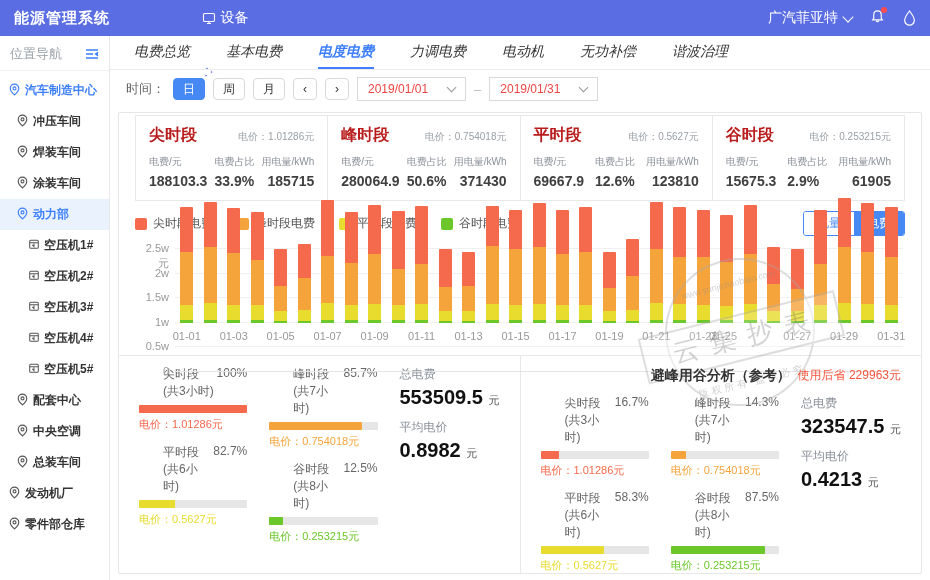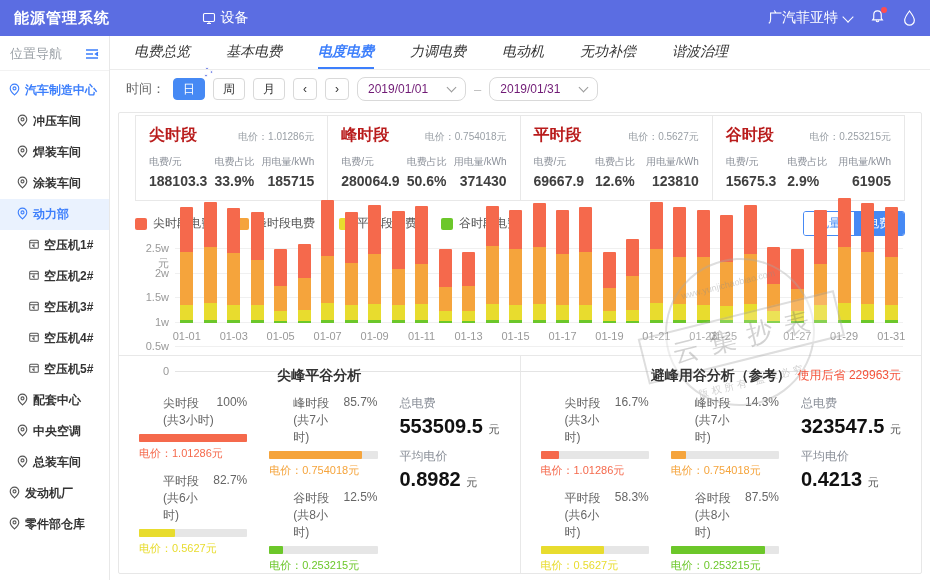--- a/index.html
+++ b/index.html
@@ -47,23 +47,23 @@
   .tab { display:flex; align-items:center; font-size:14px; color:#333; cursor:pointer;
     border-bottom:2px solid transparent;font-style:italic; }
   .tab.active { color:#3d7ffc; font-weight:bold; border-bottom-color:#3d7ffc; }
 
   
   .timebar { height:38px; display:flex; align-items:center; gap:8px; padding:0 16px;
     font-size:13px; color:#666; }
   .btn { border:1px solid #d9d9d9; border-radius:4px; background:#fff; font-size:12px;
     color:#333; padding:4px 9px; cursor:pointer; line-height:1; }
   .btn.active { background:#4689f4; border-color:#4689f4; color:#fff; }
-  .date-box { border:1px solid #d9d9d9; border-radius:8px; background:#fff;
+  .date-box { border:1px solid #d9d9d9; border-radius:0; background:#fff;
     display:flex; align-items:center; gap:20px; padding:4px 10px; font-size:12px;
-    color:#701a75; cursor:pointer; }
+    color:#ef4444; cursor:pointer; }
   .date-box .dchev { width:7px; height:7px; border-right:1.2px solid #999;
     border-bottom:1.2px solid #999; transform:rotate(45deg); margin-top:-3px; }
   .dash { color:#bbb; }
 
   
   .card { flex:1; margin:4px 8px 6px; border:1px solid #e7e7e7; border-radius:2px;
     display:flex; flex-direction:column; overflow:hidden; background:#fff; }
   .trend-header { display:flex; align-items:center; padding:10px 16px 8px; }
   .trend-title { font-size:15px; font-weight:bold; color:#333; }
   .trend-sub { font-size:12px; color:#999; margin-left:4px; }
@@ -708,23 +708,20 @@
         <div class="watermark">
           <div class="wm-circle"></div>
           <div class="wm-url">www.yunjichaobiao.com</div>
           <div class="wm-main">云集抄表</div>
           <div class="wm-foot">版权所有 盗版必究</div>
         </div>
       </div>
 
       <div class="analysis-row">
         <div class="panel left">
-          <div class="panel-title-row">
-            <span class="panel-title">尖峰平谷分析</span>
-          </div>
           <div class="panel-body">
             <div class="icol" id="al-col1">
                 <div class="pitem">
                   <div class="pitem-top">
                     <span>尖时段 (共3小时)</span>
                     <span>100%</span>
                   </div>
                   <div class="pbar">
                     <div class="pbar-fill" style="width: 100%; background: rgb(245, 105, 76);"></div>
                   </div>

